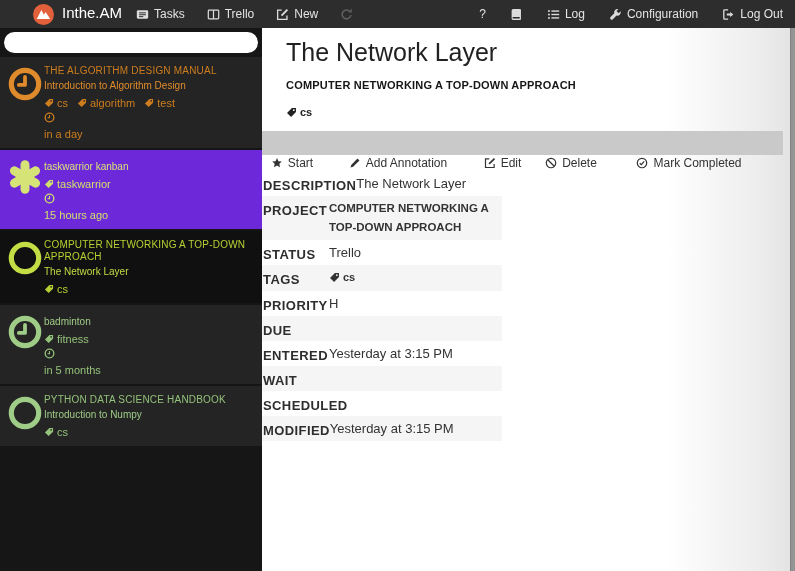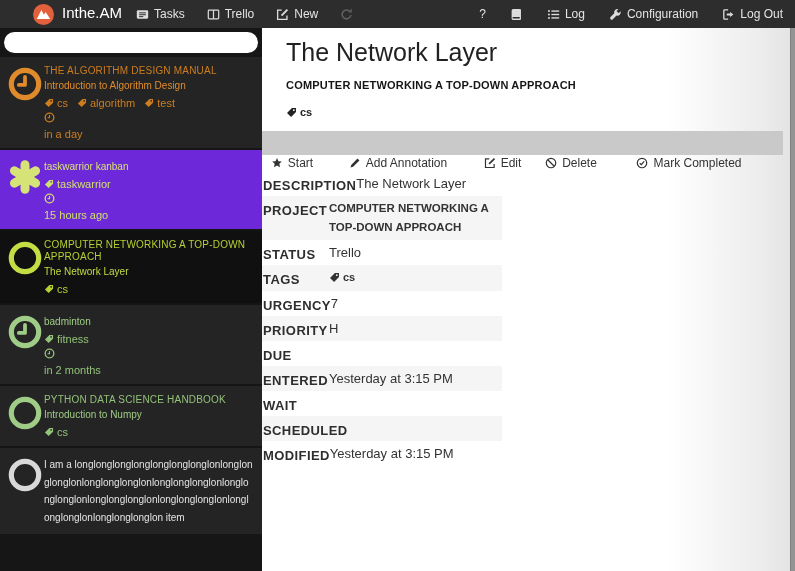--- a/index.html
+++ b/index.html
@@ -326,21 +326,21 @@
               <span>fitness</span>
             </span>
           </div>
           <div class="task-due">
             <span class="icon">
               <svg viewBox="0 0 14 14" width="100%" height="100%" fill="none" stroke="currentColor">
                 <circle cx="7" cy="7" r="5.5" stroke-width="1.7"></circle>
                 <path d="M7 3.8 V7.3 H4.5" stroke-width="1.4"></path>
               </svg>
             </span>
-            <span>in 2 months</span>
+            <span>in 5 months</span>
           </div>
         </div>
       </div>
       <div class="task theme-green">
         <div class="task-icon"><span class="icon">
             <svg viewBox="0 0 36 36" width="100%" height="100%" fill="none" stroke="currentColor">
               <circle cx="18" cy="18" r="14.5" stroke-width="5.5"></circle>
             </svg>
           </span></div>
         <div class="task-body">
@@ -349,30 +349,20 @@
           <div class="task-tags">
             <span class="task-tag">
               <span class="icon">
                 <svg viewBox="0 0 16 16" width="100%" height="100%" fill="currentColor">
                   <path fill-rule="evenodd" d="M8.6 1.5 L14.5 1.5 L14.5 7.4 L7.4 14.5 L1.5 8.6 Z M11.4 3.2 a1.35 1.35 0 1 0 .01 2.7 a1.35 1.35 0 0 0 -.01 -2.7"></path>
                 </svg>
               </span>
               <span>cs</span>
             </span>
           </div>
-        </div>
-      </div>
-      <div class="task theme-white">
-        <div class="task-icon"><span class="icon">
-            <svg viewBox="0 0 36 36" width="100%" height="100%" fill="none" stroke="currentColor">
-              <circle cx="18" cy="18" r="14.5" stroke-width="5.5"></circle>
-            </svg>
-          </span></div>
-        <div class="task-body">
-          <div class="task-title breakall">I am a longlonglonglonglonglonglonglonlonglonglonglonlonglonglonglonlonglonglonglonlonglonglonglonlonglonglonglonlonglonglonglonlonglonglonglonlonglonglonglon item</div>
         </div>
       </div>
     </div>
 </aside>
 
 <main class="main">
   <div class="main-header">
     <h1 class="page-title">The Network Layer</h1>
     <div class="page-project">COMPUTER NETWORKING A TOP-DOWN APPROACH</div>
     <div class="page-tags" id="page-tags">
@@ -450,24 +440,20 @@
         <div class="dvalue"><span class="task-tag">
             <span class="icon">
               <svg viewBox="0 0 16 16" width="100%" height="100%" fill="currentColor">
                 <path fill-rule="evenodd" d="M8.6 1.5 L14.5 1.5 L14.5 7.4 L7.4 14.5 L1.5 8.6 Z M11.4 3.2 a1.35 1.35 0 1 0 .01 2.7 a1.35 1.35 0 0 0 -.01 -2.7"></path>
               </svg>
             </span>
             <span>cs</span>
           </span></div>
       </div>
       <div class="drow">
-        <div class="dlabel">Urgency</div>
-        <div class="dvalue">7</div>
-      </div>
-      <div class="drow">
         <div class="dlabel">Priority</div>
         <div class="dvalue">H</div>
       </div>
       <div class="drow">
         <div class="dlabel">Due</div>
         <div class="dvalue"></div>
       </div>
       <div class="drow">
         <div class="dlabel">Entered</div>
         <div class="dvalue">Yesterday at 3:15 PM</div>

